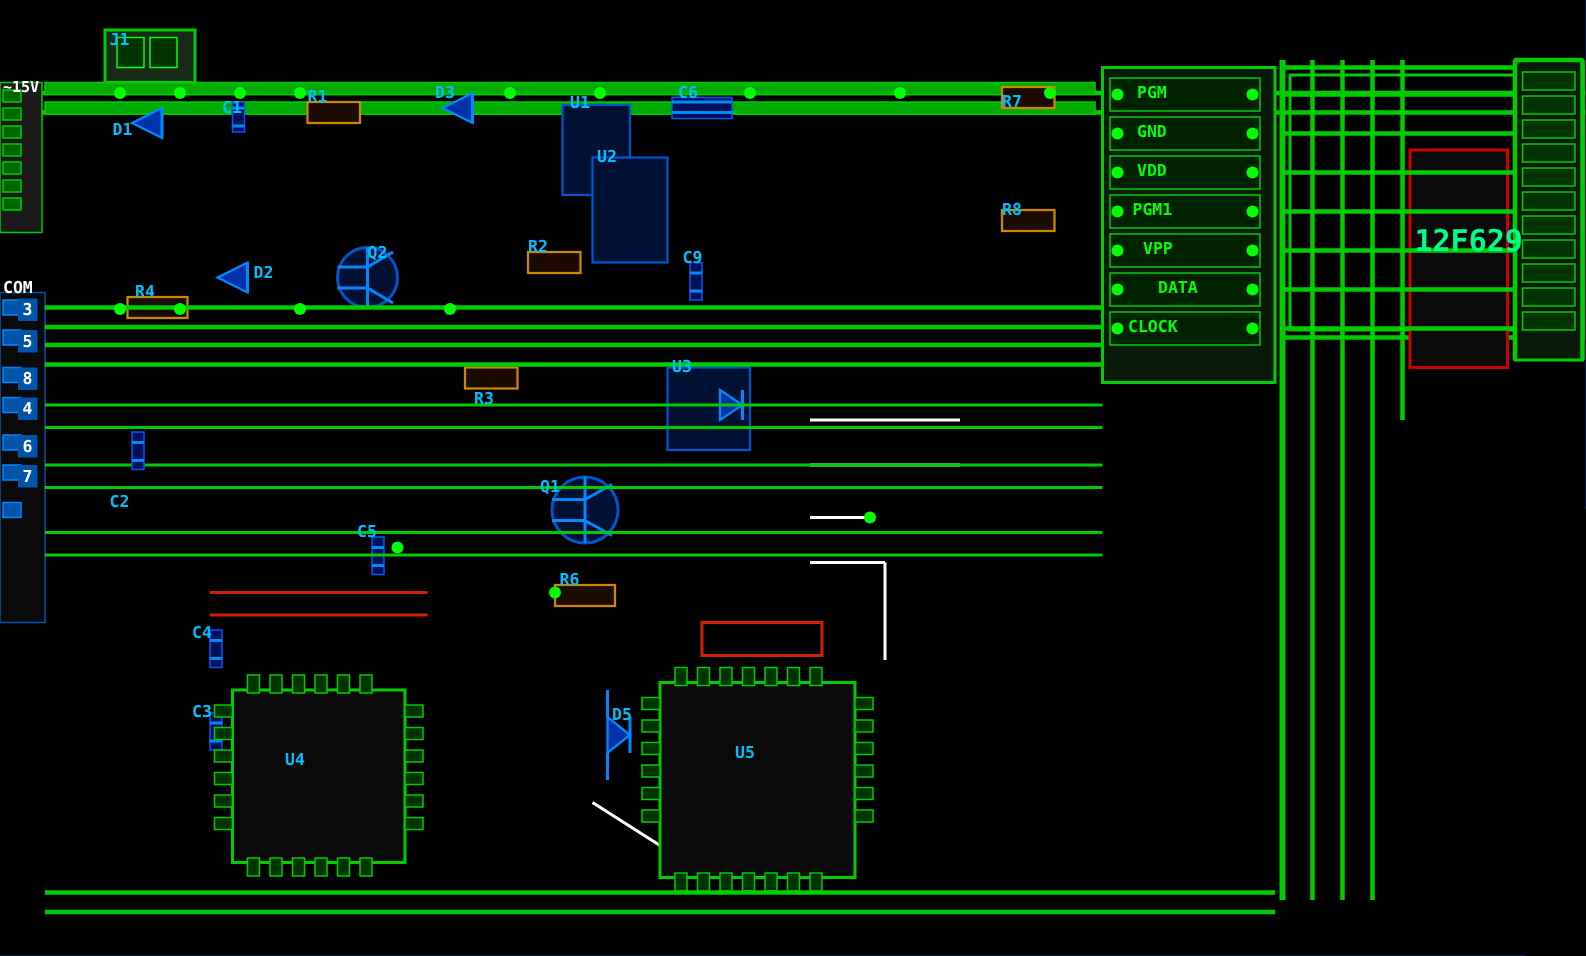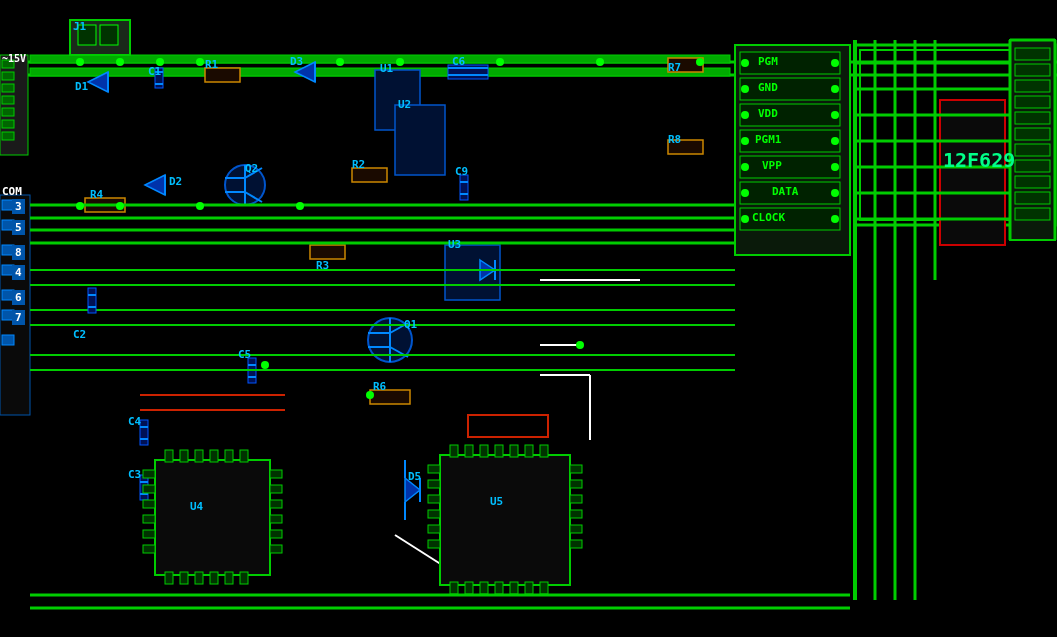--- a/index.html
+++ b/index.html
@@ -376,21 +376,21 @@
 
   <div class="label" style="top:199px; left:12px; color:#ffffff; background:#0055aa; padding:1px 3px;">3</div>
   <div class="label" style="top:220px; left:12px; color:#ffffff; background:#0055aa; padding:1px 3px;">5</div>
   <div class="label" style="top:245px; left:12px; color:#ffffff; background:#0055aa; padding:1px 3px;">8</div>
   <div class="label" style="top:265px; left:12px; color:#ffffff; background:#0055aa; padding:1px 3px;">4</div>
   <div class="label" style="top:290px; left:12px; color:#ffffff; background:#0055aa; padding:1px 3px;">6</div>
   <div class="label" style="top:310px; left:12px; color:#ffffff; background:#0055aa; padding:1px 3px;">7</div>
 
   <div class="label label-blue" style="top:282px; left:73px;margin-top:46px;">C2</div>
 
-  <div class="label label-blue" style="top:318px; left:360px;margin-left:44px;">Q1</div>
+  <div class="label label-blue" style="top:318px; left:360px;">Q1</div>
 
   <div class="label label-blue" style="top:348px; left:238px;">C5</div>
 
   <div class="label label-blue" style="top:380px; left:373px;">R6</div>
 
   <div class="label label-blue" style="top:415px; left:128px;">C4</div>
 
   <div class="label label-blue" style="top:468px; left:128px;">C3</div>
 
   <div class="label label-blue" style="top:500px; left:190px;">U4</div>

